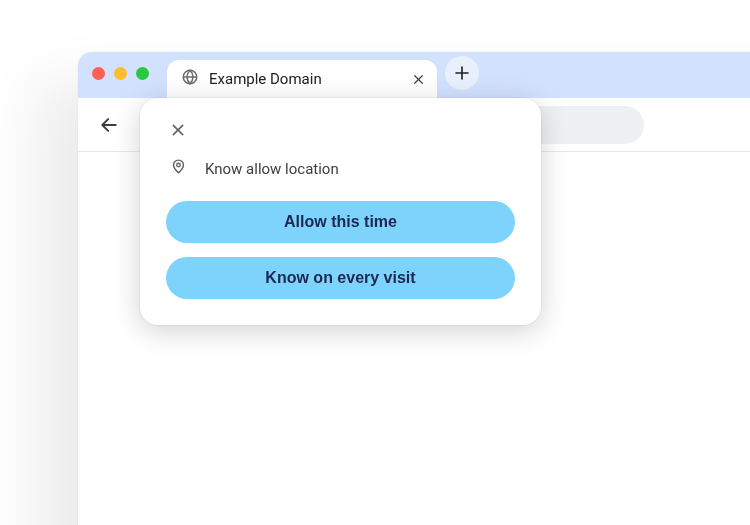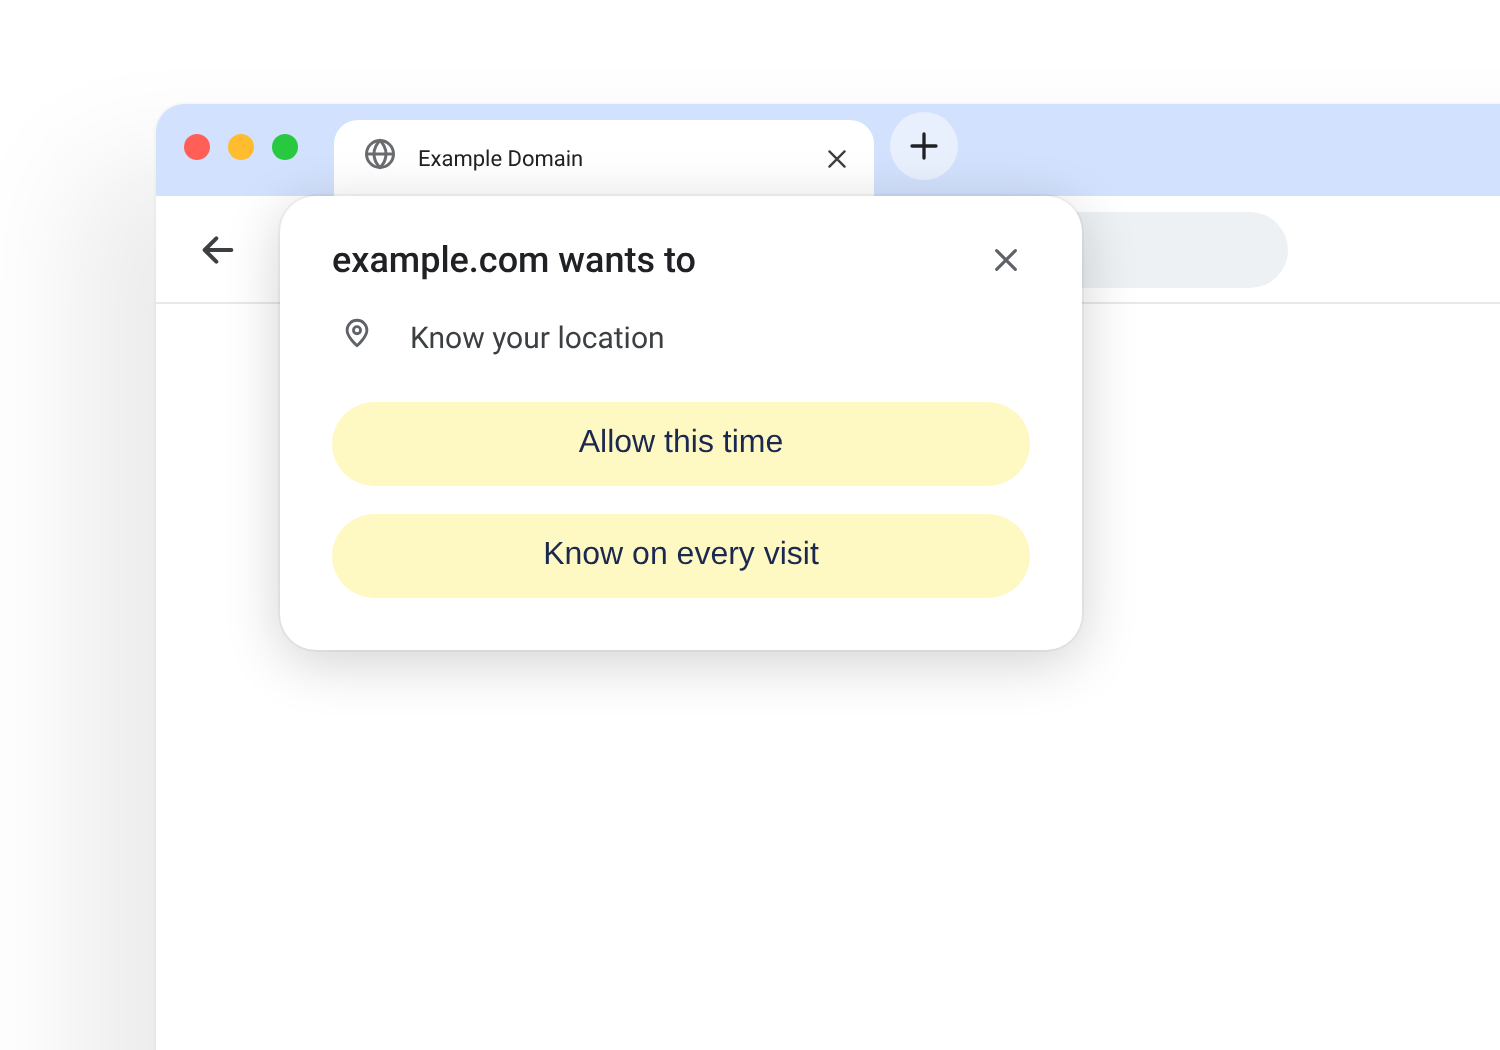--- a/index.html
+++ b/index.html
@@ -49,21 +49,21 @@
       min-width: 270px;
       border-radius: 12px 12px 0 0;
       display: flex;
       align-items: center;
       padding: 0 10px 0 14px;
       gap: 10px;
       position: relative;
     }
     .tab-title {
       flex: 1;
-      font-size: 11px;
+      font-size: 15px;
       color: #202124;
     }
     .tab-close {
       width: 18px; height: 18px;
       display: flex; align-items: center; justify-content: center;
       color: #5f6368;
       font-size: 16px;
       cursor: pointer;
     }
     .newtab-wrap {
@@ -175,24 +175,24 @@
     }
     .buttons {
       margin-top: 22px;
       display: flex;
       flex-direction: column;
       gap: 14px;
     }
     .btn {
       height: 42px;
       border-radius: 22px;
-      background: #fef9c3;
+      background: #7dd3fc;
       border: none;
       font-size: 16px;
-      font-weight: 400;
+      font-weight: 700;
       color: #1b2850;
       cursor: pointer;
       display: flex;
       align-items: center;
       justify-content: center;
     }
   </style>
 </head>
 <body>
 
@@ -259,33 +259,32 @@
       </div>
       <span class="url-text">example.com</span>
     </div>
   </div>
 
   <div class="content"></div>
 </div>
 
 <div class="popup">
   <div class="popup-header">
-    <div class="popup-title">example.com wants to</div>
     <div class="popup-close">
       <svg width="16" height="16" viewBox="0 0 24 24" fill="none" stroke="#5f6368" stroke-width="2.4" stroke-linecap="round">
         <path d="M5 5l14 14M19 5L5 19"></path>
       </svg>
     </div>
   </div>
   <div class="perm-row">
     <span>
       <svg width="17" height="17" viewBox="0 0 24 24" fill="none" stroke-width="2" stroke-linecap="round" stroke-linejoin="round">
         <path d="M12 21s-7-6.2-7-11a7 7 0 1 1 14 0c0 4.8-7 11-7 11z"></path>
         <circle cx="12" cy="10" r="2.5"></circle>
       </svg>
     </span>
-    <span class="perm-label">Know your location</span>
+    <span class="perm-label">Know allow location</span>
   </div>
   <div class="buttons">
     <button class="btn">Allow this time</button>
     <button class="btn">Know on every visit</button>
   </div>
 </div>
 
 </body></html>

